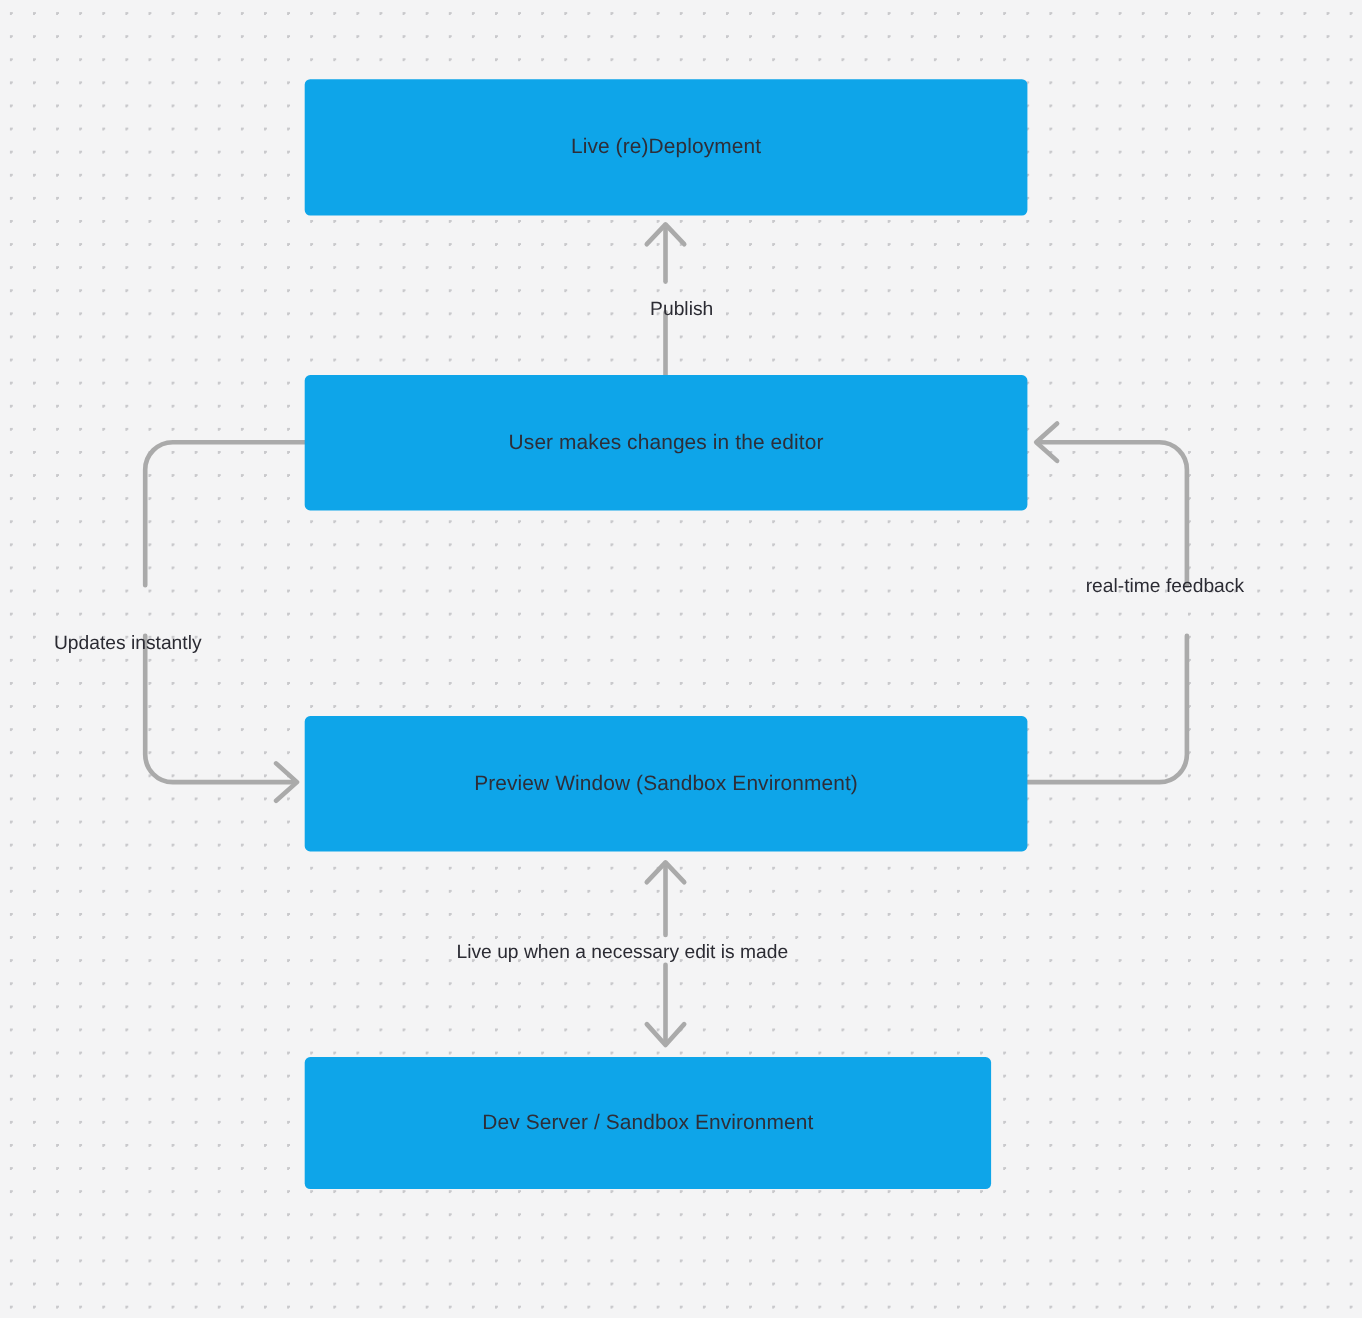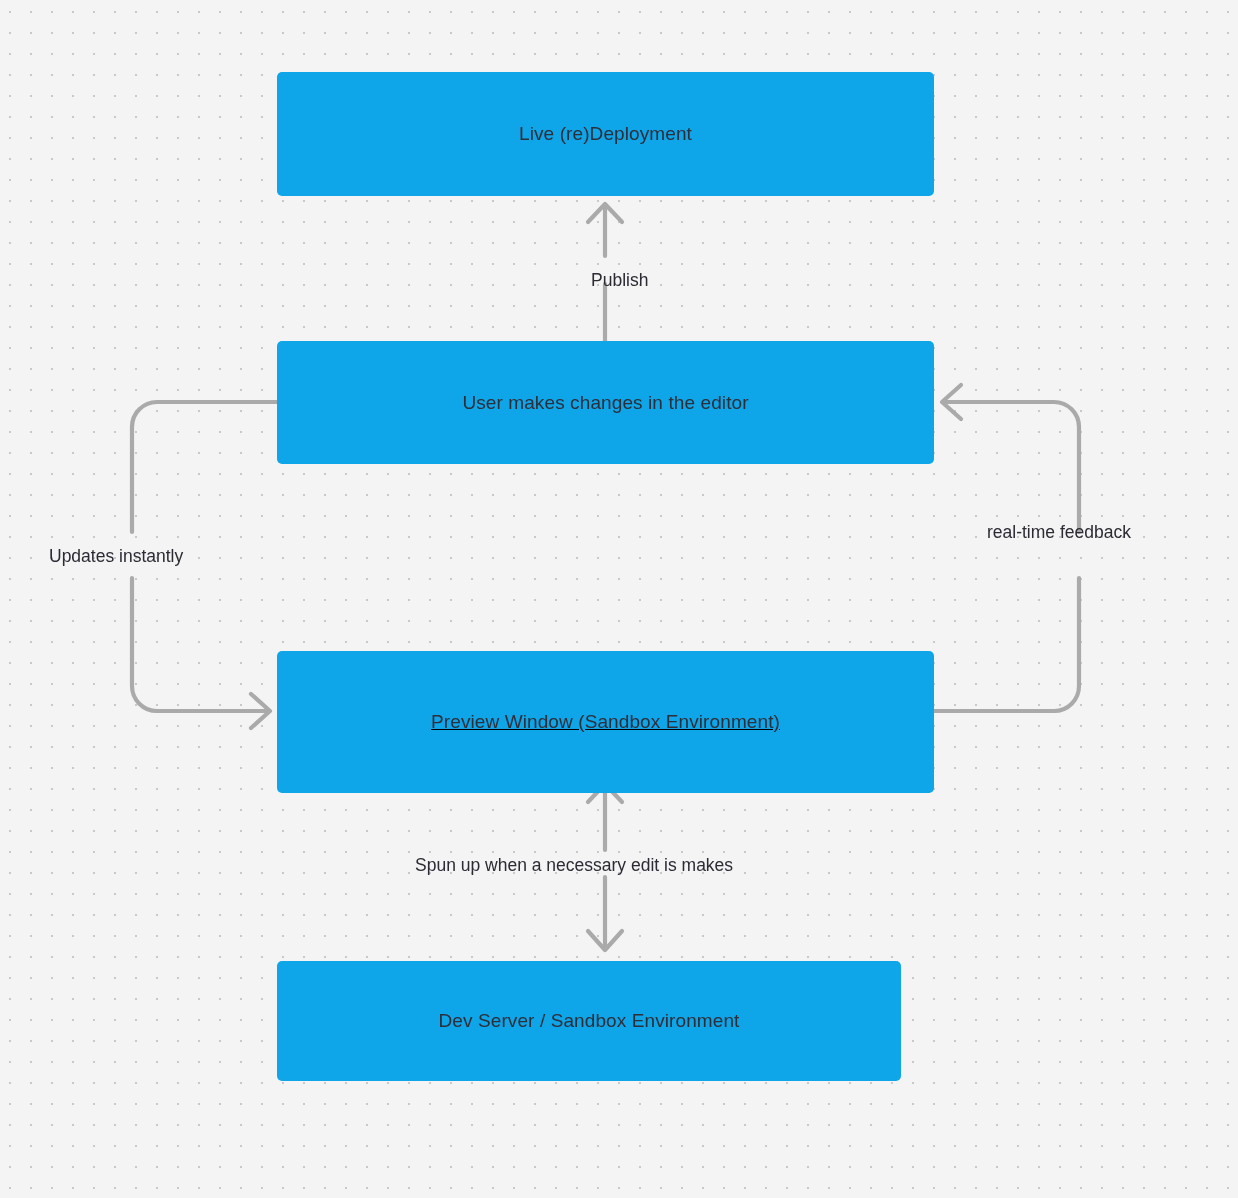--- a/index.html
+++ b/index.html
@@ -53,25 +53,25 @@
   .edge-label {
     position: absolute;
     font-size: 17.5px;
     color: #2b2b33;
     font-family: "Liberation Sans", sans-serif;
     white-space: nowrap;
     line-height: 1;
   }
   #node-live      { left: 277px; top: 72px;  width: 657px; height: 124px; }
   #node-editor    { left: 277px; top: 341px; width: 657px; height: 123px; }
-  #node-preview   { left: 277px; top: 651px; width: 657px; height: 142px; text-decoration: underline; }
+  #node-preview   { left: 277px; top: 651px; width: 657px; height: 123px; }
   #node-devserver { left: 277px; top: 961px; width: 624px; height: 120px; }
 
   #label-publish  { left: 571px; top: 272px; margin-left: 20px; }
-  #label-updates  { left: 49px;  top: 548px; }
+  #label-updates  { left: 49px;  top: 576px; }
   #label-realtime { left: 987px; top: 524px; }
   #label-spun     { left: 415px; top: 857px; }
 </style>
 </head>
 <body>
 
 <div id="canvas"></div>
 
 <svg id="edges" viewBox="0 0 1238 1198" width="1238" height="1198">
 
@@ -116,13 +116,13 @@
 <div class="node" id="node-devserver">
   <span class="node-label">Dev Server / Sandbox Environment</span>
 </div>
 
 <div class="edge-label" id="label-publish">Publish</div>
 
 <div class="edge-label" id="label-updates">Updates instantly</div>
 
 <div class="edge-label" id="label-realtime">real-time feedback</div>
 
-<div class="edge-label" id="label-spun">Spun up when a necessary edit is makes</div>
+<div class="edge-label" id="label-spun">Live up when a necessary edit is made</div>
 
 </body></html>

